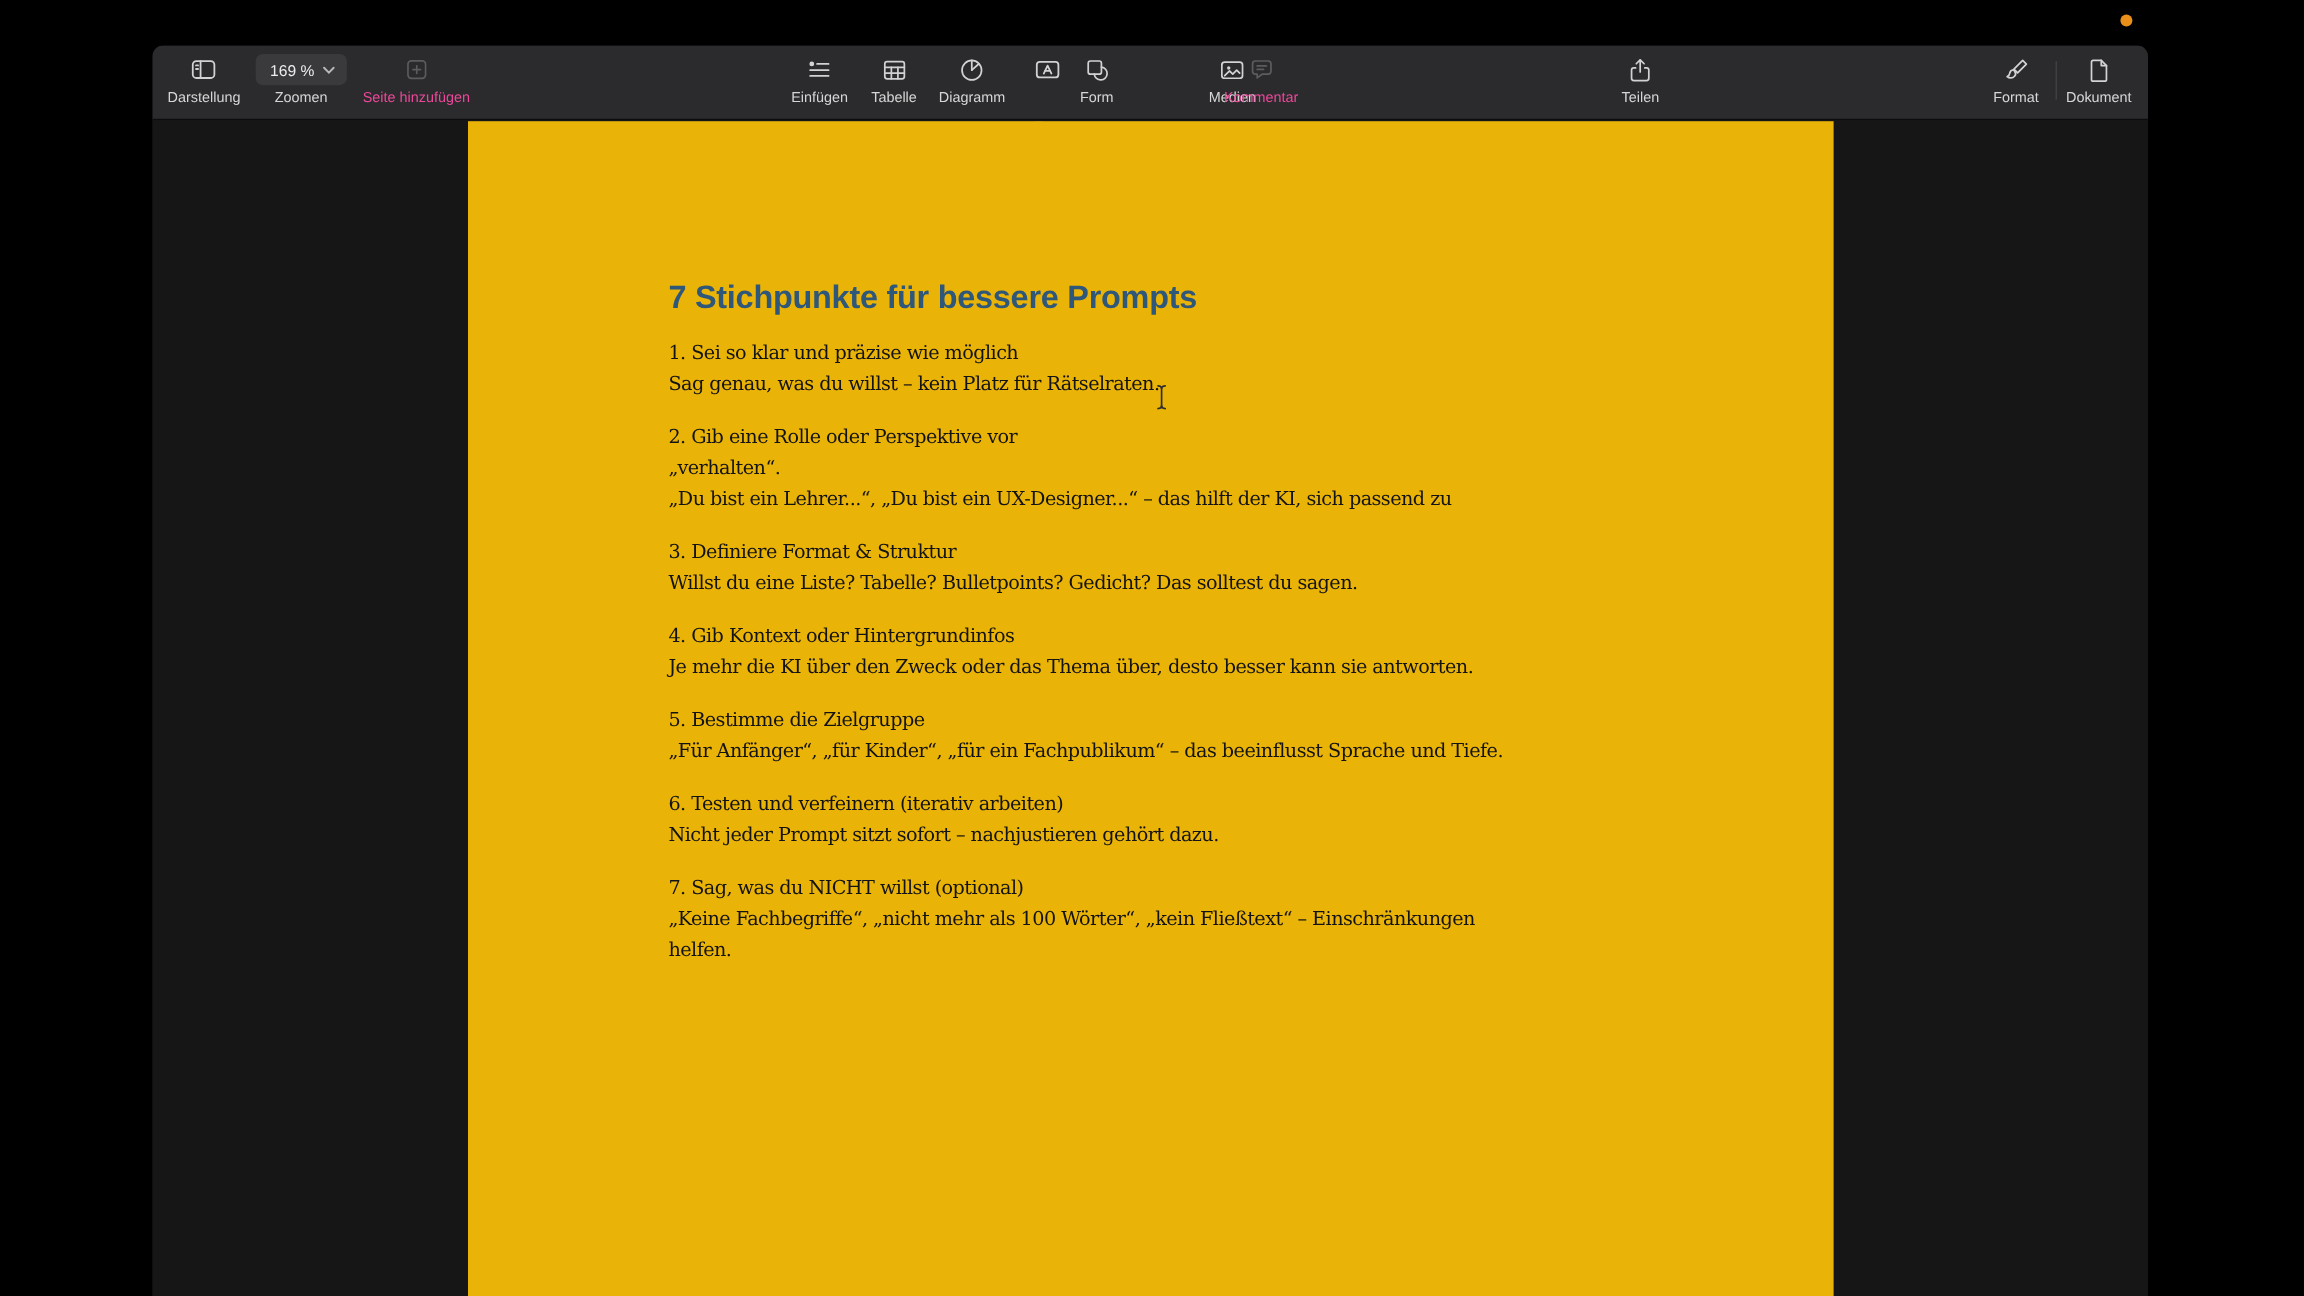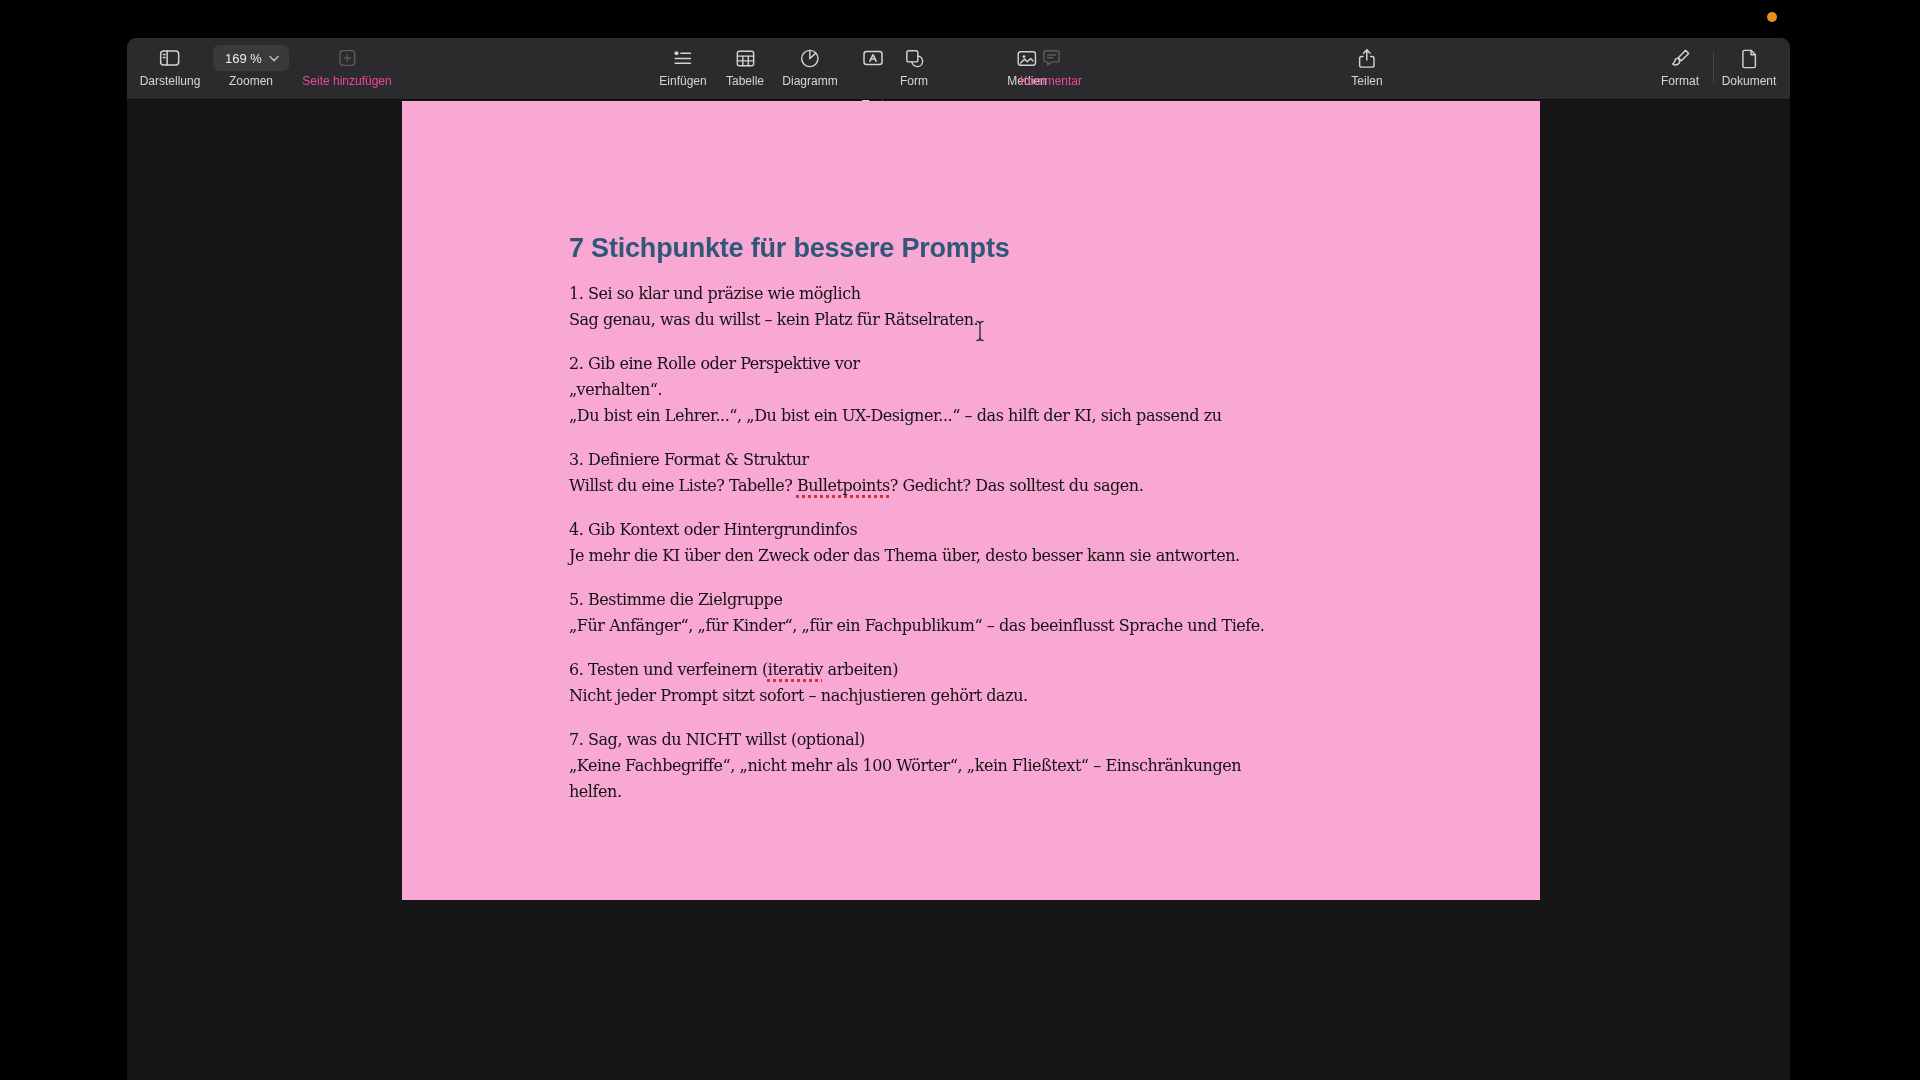--- a/index.html
+++ b/index.html
@@ -26,31 +26,31 @@
   .tb-item.disabled .tb-icon { color:#5c5c5e; }
   .tb-item.disabled .tb-label { color:#ec4899; }
   .zoom-btn { display:flex; align-items:center; gap:7px; background:#3a3a3c;
               border-radius:6px; padding:4px 10px 4px 12px; height:26px; }
   .zoom-btn .zv { font-size:13px; color:#ececec; }
   .zoom-btn .chev { color:#b8b8ba; display:flex; }
   .tb-divider { position:absolute; top:13px; width:1px; height:32px; background:#454547; }
 
   
   .canvas { position:absolute; left:0; top:63px; right:0; bottom:0; background:#161616; }
-  .page { position:absolute; left:263px; top:0px; width:1138px; height:799px;
-          background:#f9a8d4;margin-left:12px; }
+  .page { position:absolute; left:263px; top:0px; width:1138px; height:979px;
+          background:#eab308; }
 
   .doc-content { position:absolute; left:167px; top:130px; width:815px; }
   .doc-title { font-family:"Liberation Sans", sans-serif; font-weight:bold;
                font-size:27px; line-height:34px; letter-spacing:-0.2px;
                color:#2e5779; margin-bottom:16px; }
   .block { margin-bottom:18px; font-family:"DejaVu Serif", serif;
            font-size:16px; line-height:26px; letter-spacing:-0.45px; color:#131313; }
   .block .ln { white-space:nowrap; }
-  .misspell { text-decoration:underline; text-decoration-style:dotted;
+  .misspell { text-decoration-style:dotted;
               text-decoration-color:#c93a34; text-decoration-thickness:2.5px;
               text-underline-offset:4px; }
 
   
   .ibeam { position:absolute; left:572px; top:219px; color:#2f2f2f; }
 
   svg { display:block; }
 </style>
 </head>
 <body>

